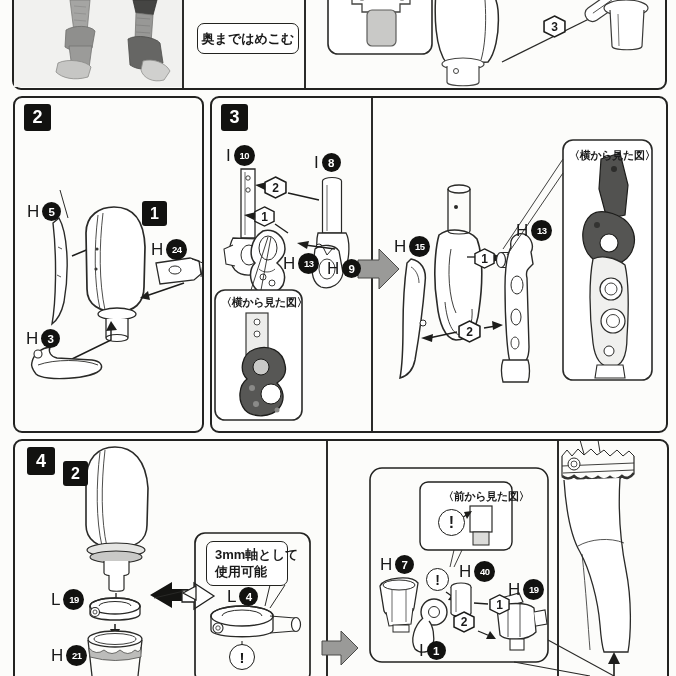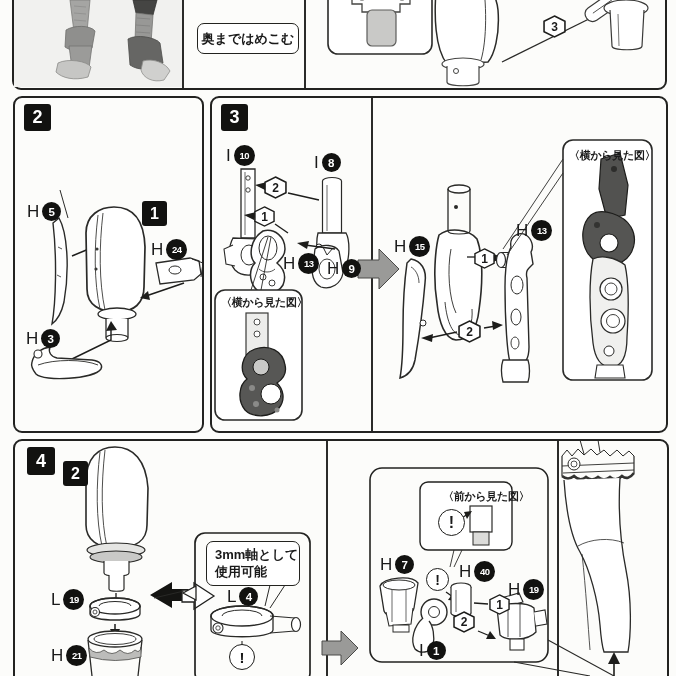--- a/index.html
+++ b/index.html
@@ -400,21 +400,21 @@
     <span>2</span>
   </div>
   <div class="plabel" style="left:51px;top:589px;">
     <span class="pletter">L</span>
     <span class="pnum d2">19</span>
   </div>
   <div class="plabel" style="left:51px;top:645px;">
     <span class="pletter">H</span>
     <span class="pnum d2">21</span>
   </div>
-  <div class="bubble line2" style="left:206px;top:541px;width:94px;height:45px;font-size:13px;">
+  <div class="bubble line2" style="left:206px;top:541px;width:82px;height:45px;font-size:13px;">
     <span>3mm軸として</span>
     <span>使用可能</span>
   </div>
   <div class="plabel" style="left:227px;top:587px;">
     <span class="pletter">L</span>
     <span class="pnum d1">4</span>
   </div>
   <div class="warn" style="left:229px;top:644px;width:26px;height:26px;font-size:15px;">
     <span>!</span>
   </div>

